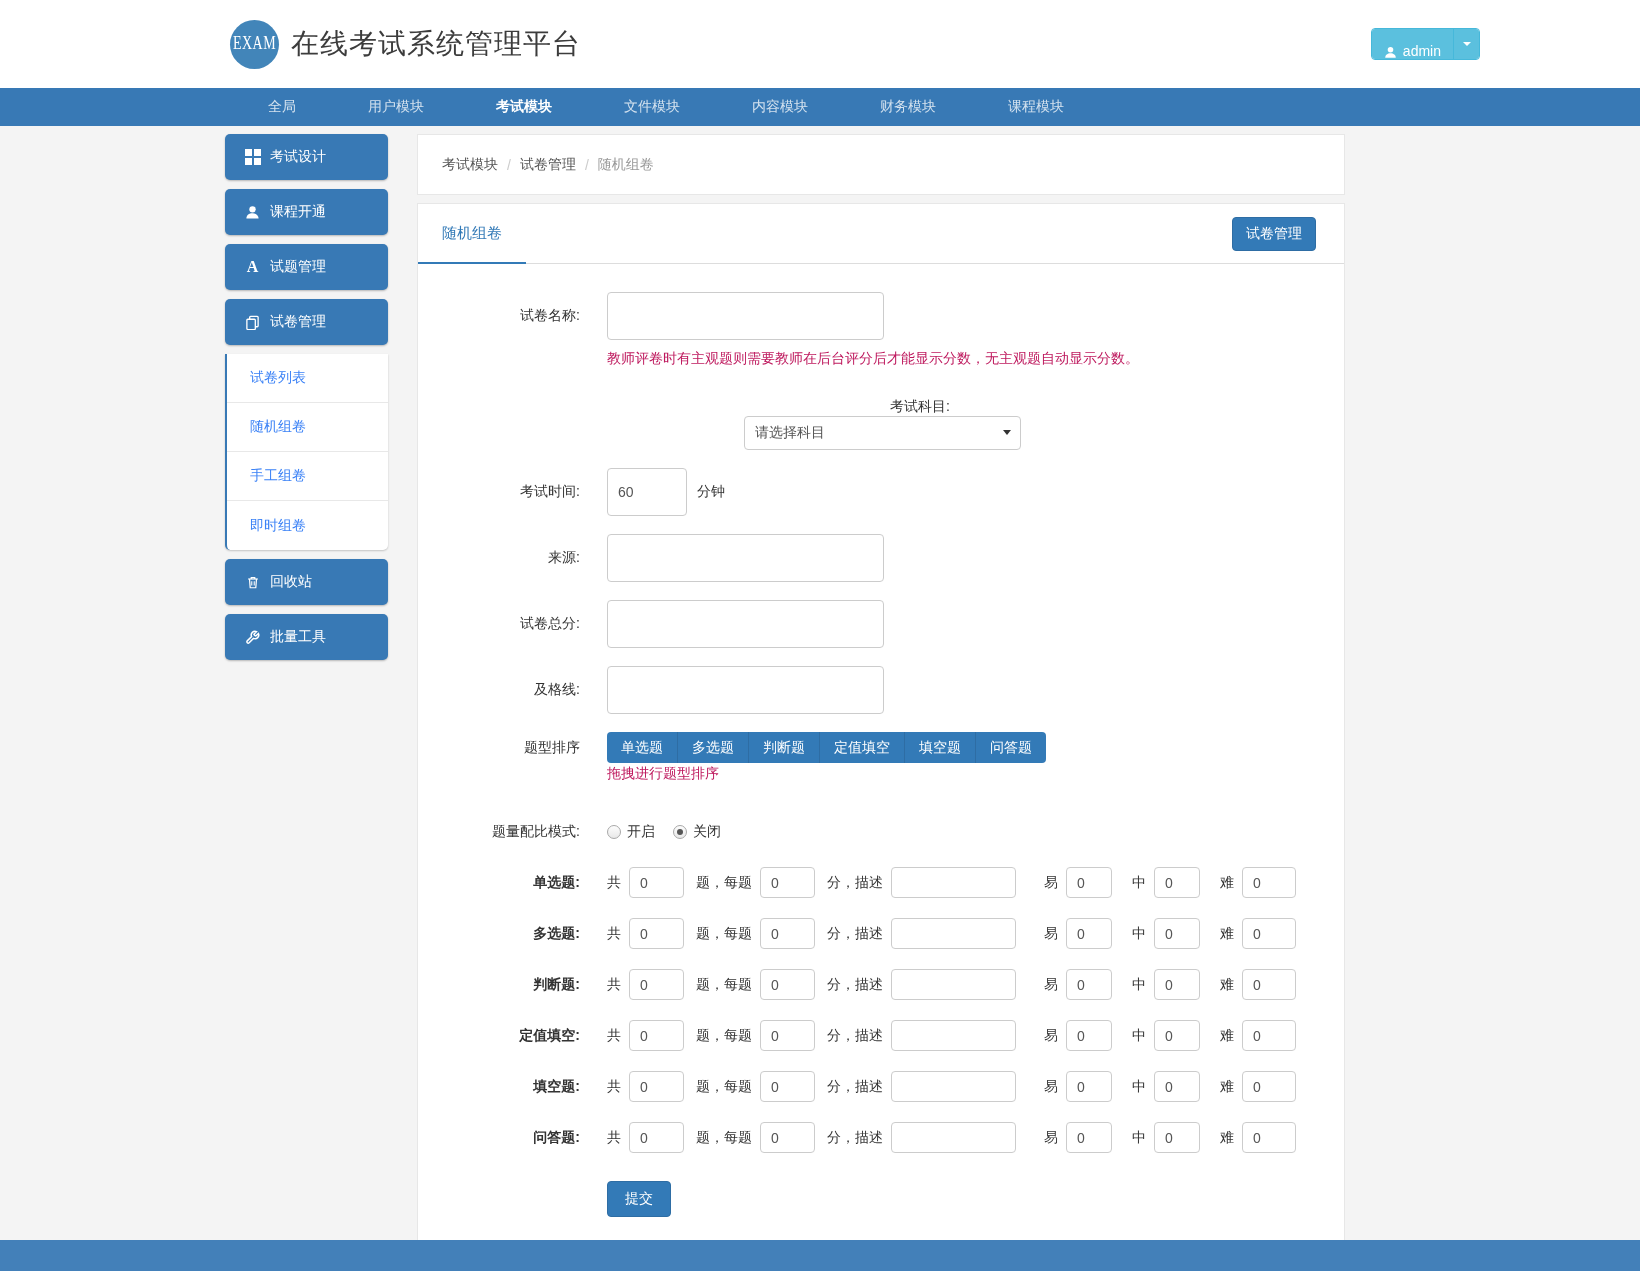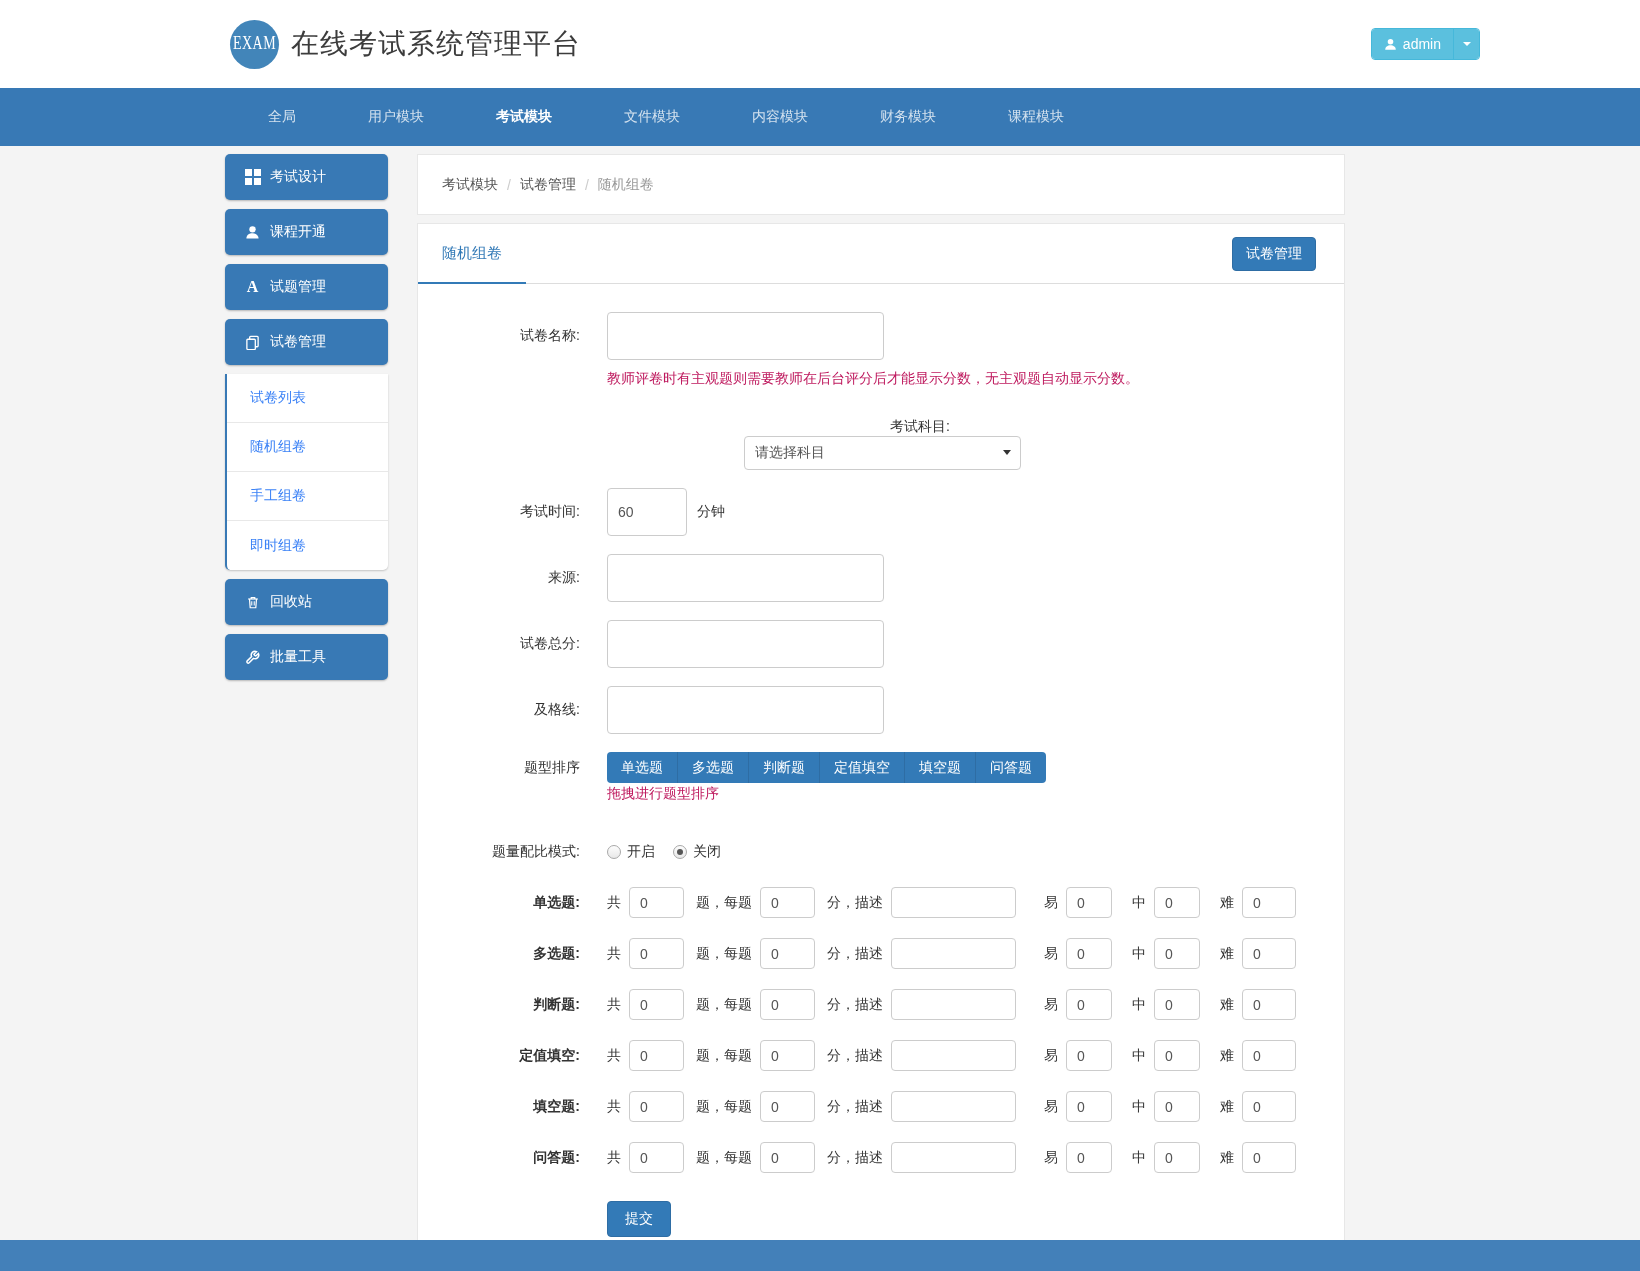--- a/index.html
+++ b/index.html
@@ -12,26 +12,26 @@
   
   .header { background:#fff; height:88px; display:flex; align-items:center; padding:0 40px 0 230px; }
   .logo-circle {
     width:49px; height:49px; border-radius:50%; background:#4285b9;
     display:flex; align-items:center; justify-content:center; flex:0 0 auto;
   }
   .logo-circle span { color:#fff; font-family:"Liberation Serif","DejaVu Serif",serif; font-size:14px; letter-spacing:.5px; transform:scaleY(1.35); }
   .site-title { font-size:28px; color:#3c3c3c; margin-left:12px; letter-spacing:1px; }
   .header-spacer { flex:1; }
   .user-btn { display:flex; height:32px; border-radius:4px; overflow:hidden; border:1px solid #46b8da; margin-right:120px; }
-  .user-btn-main { background:#5bc0de; color:#fff; display:flex; align-items:center; padding:0 12px; cursor:pointer; }
+  .user-btn-main { background:#5bc0de; color:#fff; display:flex; align-items:flex-end; padding:0 12px; cursor:pointer; }
   .user-btn-main svg { margin-right:6px; }
   .user-btn-caret { background:#5bc0de; width:26px; display:flex; align-items:center; justify-content:center; border-left:1px solid #46b8da; cursor:pointer; }
   .caret-down { width:0; height:0; border-left:4px solid transparent; border-right:4px solid transparent; border-top:4px solid #fff; }
   
-  .topnav { background:#3879b5; height:58px; display:flex; align-items:stretch; padding-left:232px; }
+  .topnav { background:#3879b5; height:38px; display:flex; align-items:stretch; padding-left:232px; }
   .topnav .nav-item {
     color:#d4e2ef; display:flex; align-items:center; padding:0 36px; cursor:pointer; font-size:14px;
   }
   .topnav .nav-item.active { color:#fff; font-weight:bold; }
   
   .layout { display:flex; align-items:flex-start; padding:8px 0 0 225px; }
   .sidebar { width:163px; flex:0 0 auto; }
   .side-btn {
     background:#3879b5; color:#fff; border-radius:5px; height:46px; margin-bottom:9px;
     display:flex; align-items:center; padding-left:19px; cursor:pointer;

